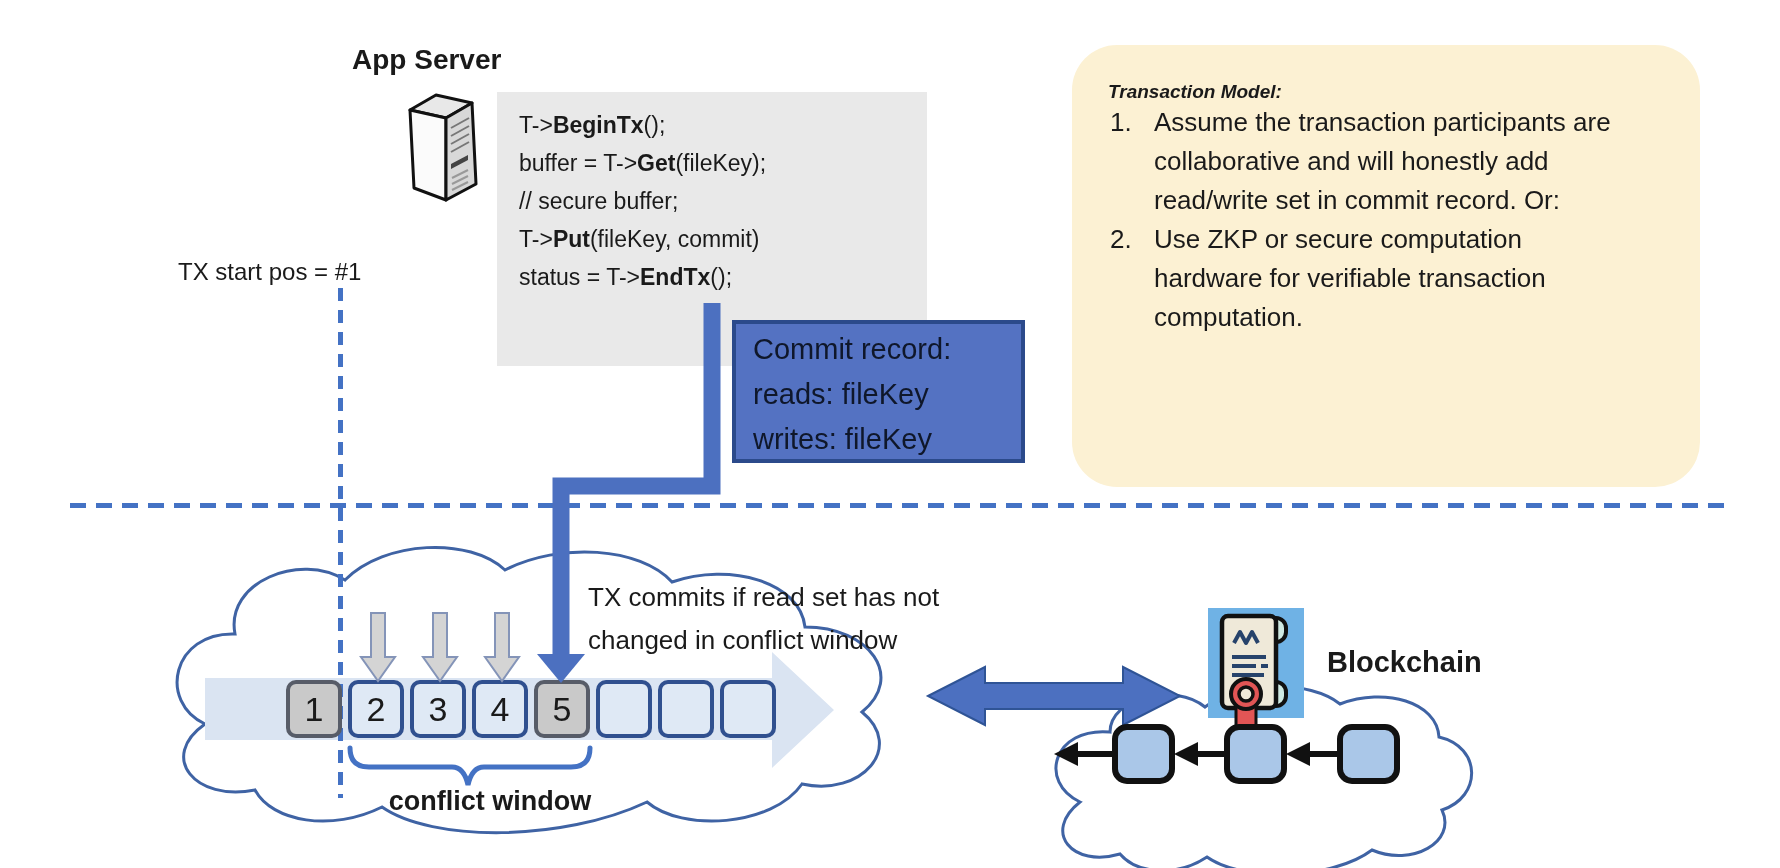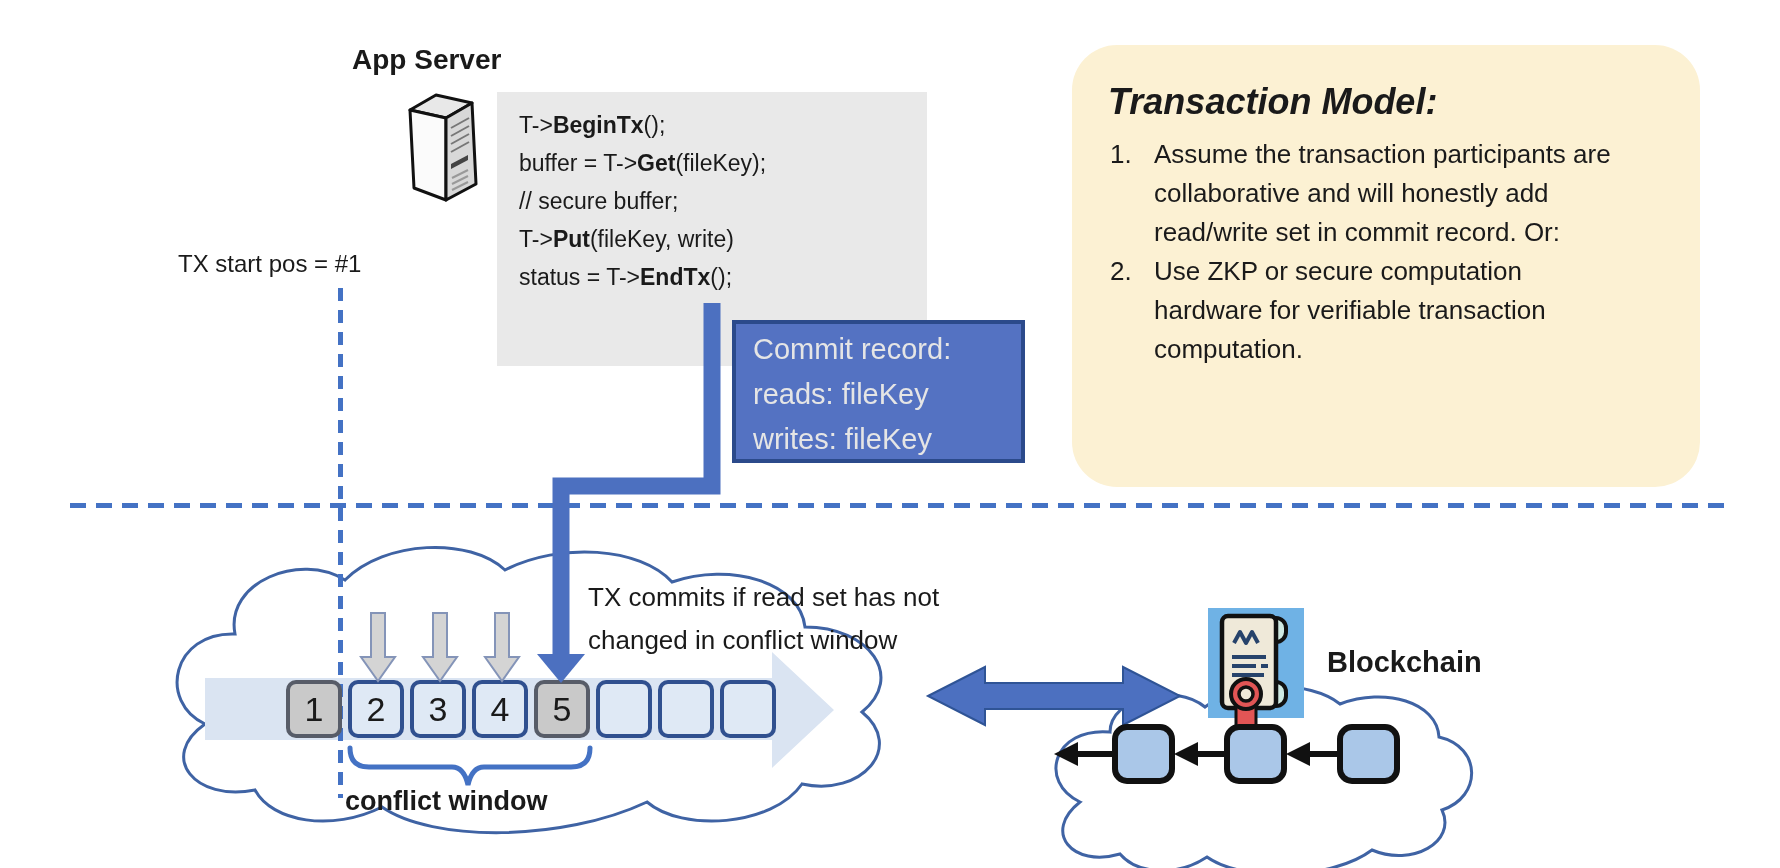--- a/index.html
+++ b/index.html
@@ -11,47 +11,47 @@
   #svg-lower{z-index:1}
   #svg-upper{z-index:5}
 
   #app-server-label{left:352px;top:44px;font-size:28px;font-weight:bold;z-index:6}
   #server-icon{left:400px;top:88px;z-index:6}
 
   #code-box{left:497px;top:92px;width:430px;height:274px;background:var(--code-bg);
             padding:14px 0 0 22px;font-size:23px;line-height:38px;z-index:2}
   .code-line .b{font-weight:bold}
 
-  #tx-start-label{left:178px;top:250px;font-size:24px;z-index:6;white-space:nowrap}
+  #tx-start-label{left:178px;top:258px;font-size:24px;z-index:6;white-space:nowrap}
 
   #dash-v{left:338px;top:288px;width:5px;height:510px;z-index:3;
           background:repeating-linear-gradient(180deg,var(--accent) 0 13px,transparent 13px 22px)}
   #dash-h{left:70px;top:503px;width:1655px;height:5px;z-index:3;
           background:repeating-linear-gradient(90deg,var(--accent) 0 16px,transparent 16px 26px)}
 
   #commit-box{left:732px;top:320px;width:293px;height:143px;background:var(--commit-fill);
-              border:4px solid var(--commit-border);color:#e5e5e5;font-size:29px;line-height:45px;
+              border:4px solid var(--commit-border);color:#0f172a;font-size:29px;line-height:45px;
               padding:3px 0 0 17px;z-index:6;white-space:nowrap}
 
   #model-box{left:1072px;top:45px;width:628px;height:442px;background:var(--panel-yellow);
              border-radius:45px;z-index:2;padding:36px 0 0 36px}
-  #model-title{font-size:36px;font-weight:bold;font-style:italic;margin-bottom:12px}
+  #model-title{font-size:19px;font-weight:bold;font-style:italic;}
   #model-list{list-style:none;counter-reset:n;font-size:26px;line-height:39px}
   #model-list li{counter-increment:n;padding-left:46px;position:relative;width:508px}
   #model-list li::before{content:counter(n) ".";position:absolute;left:2px}
 
   #timeline-blocks{left:0;top:0;width:1780px;height:868px;z-index:4;pointer-events:none}
   .tl-block{position:absolute;top:680px;width:56px;height:58px;border:4px solid var(--block-border);
             border-radius:10px;background:var(--block-fill);font-size:34px;
             display:flex;align-items:center;justify-content:center}
   .tl-block.hl{background:var(--block-highlight);border-color:#575c68}
 
   #updates-label{left:358px;top:527px;font-size:26px;line-height:35px;z-index:6;white-space:nowrap}
   #commit-note{left:588px;top:576px;font-size:26px;line-height:43px;z-index:6;white-space:nowrap}
-  #conflict-label{left:345px;top:786px;width:290px;font-size:27px;font-weight:bold;z-index:6;text-align:left}
+  #conflict-label{left:345px;top:786px;width:290px;font-size:27px;font-weight:bold;z-index:6;text-align:center}
   #blockchain-label{left:1327px;top:646px;font-size:29px;font-weight:bold;z-index:6;white-space:nowrap}
 </style>
 </head>
 <body>
 
 <div id="canvas">
 
   <svg id="svg-lower" class="layer" width="1780" height="868" viewBox="0 0 1780 868">
     <path d="M 255 790 C 195 802 158 757 205 724 C 158 702 172 632 235 634 C 225 582 300 552 345 580
          C 385 540 470 537 505 570 C 560 542 640 547 672 582 C 730 562 800 582 805 627
@@ -76,21 +76,21 @@
     <polygon points="51,76 68,67 68,72 51,81" style="fill:#444"></polygon>
     <line x1="52" y1="90" x2="68" y2="82" style="stroke:#999;stroke-width:2"></line>
     <line x1="52" y1="96" x2="68" y2="88" style="stroke:#999;stroke-width:2"></line>
     <line x1="52" y1="102" x2="68" y2="94" style="stroke:#999;stroke-width:2"></line>
   </svg>
 
   <div class="abs" id="code-box">
       <div class="code-line"><span>T-&gt;</span><span class="b">BeginTx</span><span>();</span></div>
       <div class="code-line"><span>buffer = T-&gt;</span><span class="b">Get</span><span>(fileKey);</span></div>
       <div class="code-line"><span>// secure buffer;</span></div>
-      <div class="code-line"><span>T-&gt;</span><span class="b">Put</span><span>(fileKey, write)</span></div>
+      <div class="code-line"><span>T-&gt;</span><span class="b">Put</span><span>(fileKey, commit)</span></div>
       <div class="code-line"><span>status = T-&gt;</span><span class="b">EndTx</span><span>();</span></div>
     </div>
 
   <div class="abs" id="tx-start-label">TX start pos = #1</div>
 
   <div class="abs" id="dash-v"></div>
   <div class="abs" id="dash-h"></div>
 
   <div class="abs" id="commit-box">
     <div>Commit record:</div>

